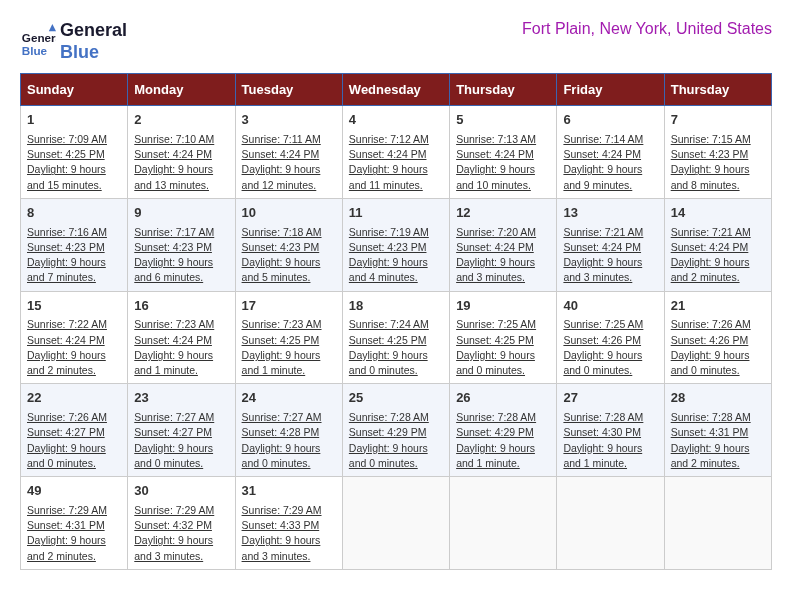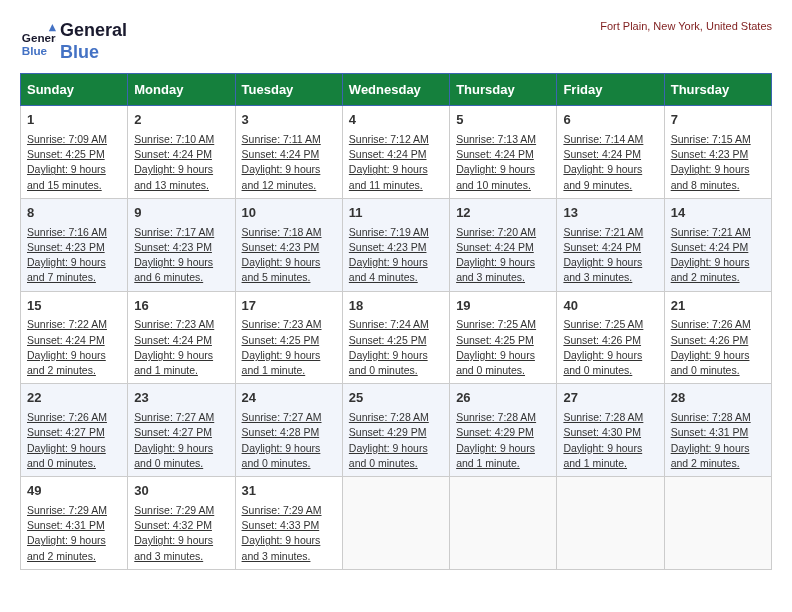--- a/index.html
+++ b/index.html
@@ -36,30 +36,30 @@
     }
     .title-block {
       text-align: right;
     }
     .month-title {
       font-size: 32px;
       color: #222;
       font-weight: normal;
     }
     .location {
-      font-size: 11px;
-      color: #7f1d1d;
+      font-size: 16px;
+      color: #a21caf;
     }
     table {
       width: 100%;
       border-collapse: collapse;
       font-size: 11px;
     }
     thead tr th {
-      background-color: #15803d;
+      background-color: #7f1d1d;
       color: #fff;
       padding: 8px 6px;
       text-align: left;
       font-size: 13px;
       font-weight: bold;
       border: 1px solid #3a64b0;
     }
     tbody tr td {
       vertical-align: top;
       padding: 5px 6px;

